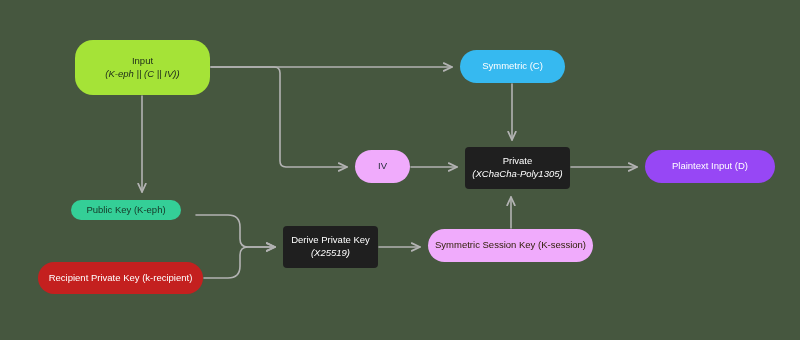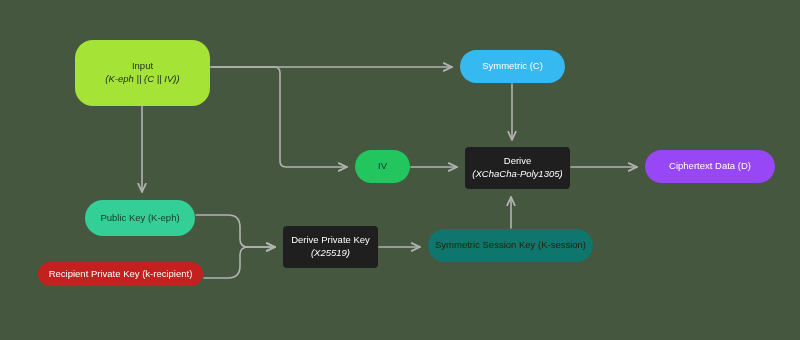--- a/index.html
+++ b/index.html
@@ -26,29 +26,29 @@
     color:#ffffff;
     padding:4px 8px;
   }
   .node .l1{white-space:nowrap;}
   .node .l2{white-space:nowrap;}
   .it{font-style:italic;}
 
   .rounded{border-radius:18px;}
   .sq{border-radius:4px;}
 
-  .n-input{left:75px;top:40px;width:135px;height:66px;background:#a5e337;color:#1d2b1a;}
+  .n-input{left:75px;top:40px;width:135px;height:55px;background:#a5e337;color:#1d2b1a;}
   .n-cipher{left:460px;top:50px;width:105px;height:33px;background:#36b9f0;color:#ffffff;}
-  .n-iv{left:355px;top:150px;width:55px;height:33px;background:#22c55e;color:#1f2a35;text-align:right;}
+  .n-iv{left:355px;top:150px;width:55px;height:33px;background:#f0abfc;color:#1f2a35;text-align:right;}
   .n-decrypt{left:465px;top:147px;width:105px;height:42px;background:#1f1f1f;color:#ffffff;}
   .n-plain{left:645px;top:150px;width:130px;height:33px;background:#9747f5;color:#ffffff;}
-  .n-pub{left:85px;top:200px;width:110px;height:36px;background:#34cf97;color:#163828;}
-  .n-priv{left:38px;top:262px;width:165px;height:24px;background:#c4201f;color:#ffffff;}
+  .n-pub{left:71px;top:200px;width:110px;height:20px;background:#34cf97;color:#163828;}
+  .n-priv{left:38px;top:262px;width:165px;height:32px;background:#c4201f;color:#ffffff;}
   .n-derive{left:283px;top:226px;width:95px;height:42px;background:#1f1f1f;color:#ffffff;}
-  .n-symkey{left:428px;top:229px;width:165px;height:33px;background:#0f766e;color:#2b1c02;}
+  .n-symkey{left:428px;top:229px;width:165px;height:33px;background:#f0abfc;color:#2b1c02;}
 </style>
 </head>
 <body>
 
 <div id="canvas">
 
   <svg class="edges" viewBox="0 0 800 340">
     <defs>
       <marker id="arw" markerWidth="7" markerHeight="7" refX="5.6" refY="3" orient="auto" markerUnits="strokeWidth">
         <path d="M0.4,0.6 L5.6,3 L0.4,5.4" fill="none" stroke="#b3b3b3" stroke-width="1.1" stroke-linecap="round" stroke-linejoin="round"></path>
@@ -85,26 +85,26 @@
 
   <div class="node rounded n-cipher">
     <span class="l1">Symmetric (C)</span>
   </div>
 
   <div class="node rounded n-iv">
     <span class="l1">IV</span>
   </div>
 
   <div class="node sq n-decrypt">
-    <span class="l1">Derive</span>
+    <span class="l1">Private</span>
     <span class="l2 it">(XChaCha-Poly1305)</span>
   </div>
 
   <div class="node rounded n-plain">
-    <span class="l1">Ciphertext Data (D)</span>
+    <span class="l1">Plaintext Input (D)</span>
   </div>
 
   <div class="node rounded n-pub">
     <span class="l1">Public Key (K-eph)</span>
   </div>
 
   <div class="node rounded n-priv">
     <span class="l1">Recipient Private Key (k-recipient)</span>
   </div>
 

